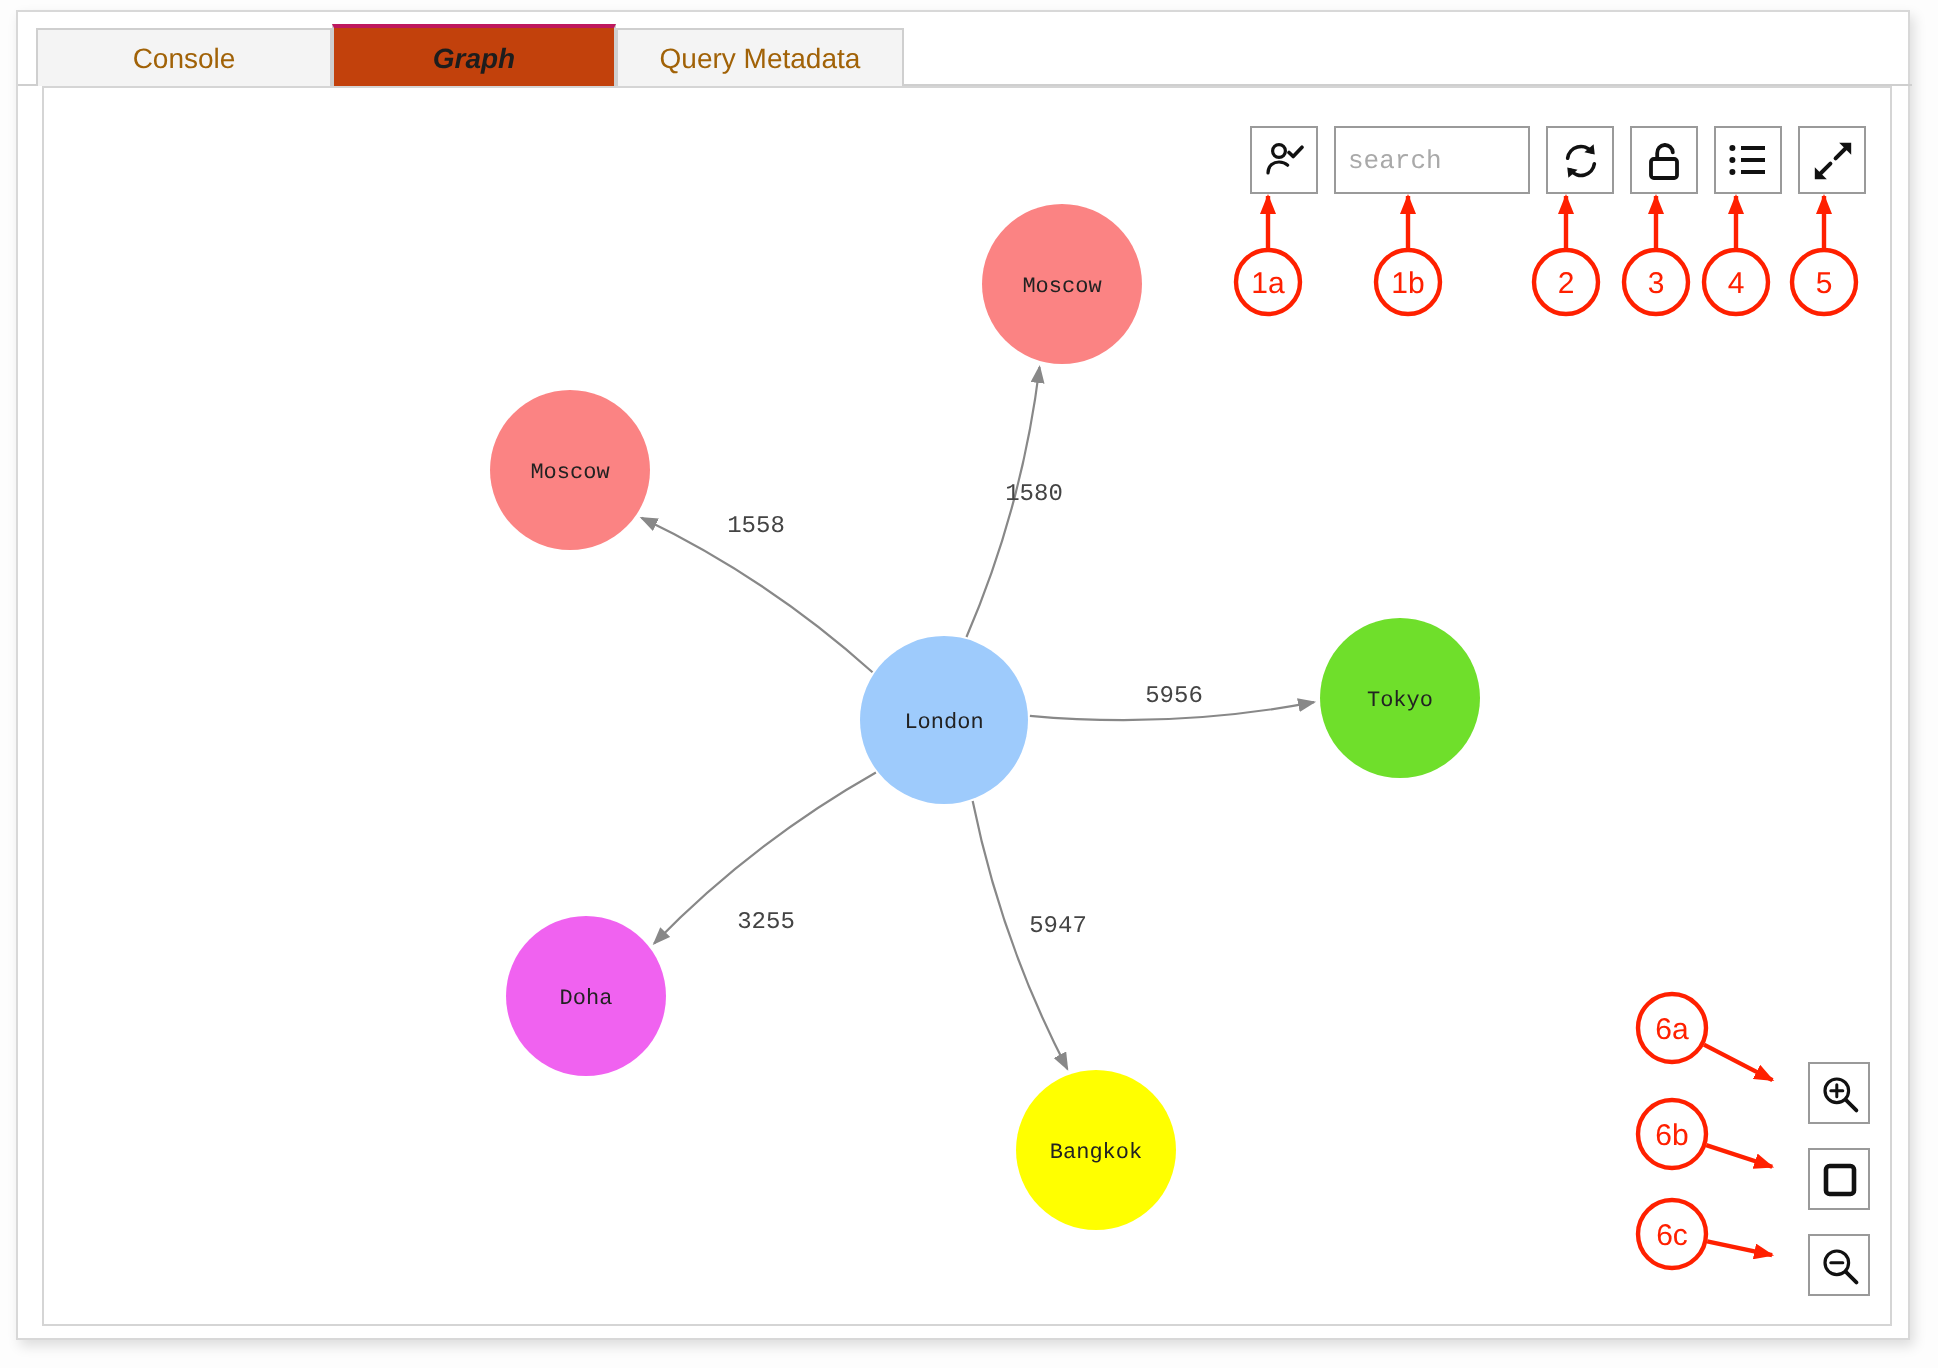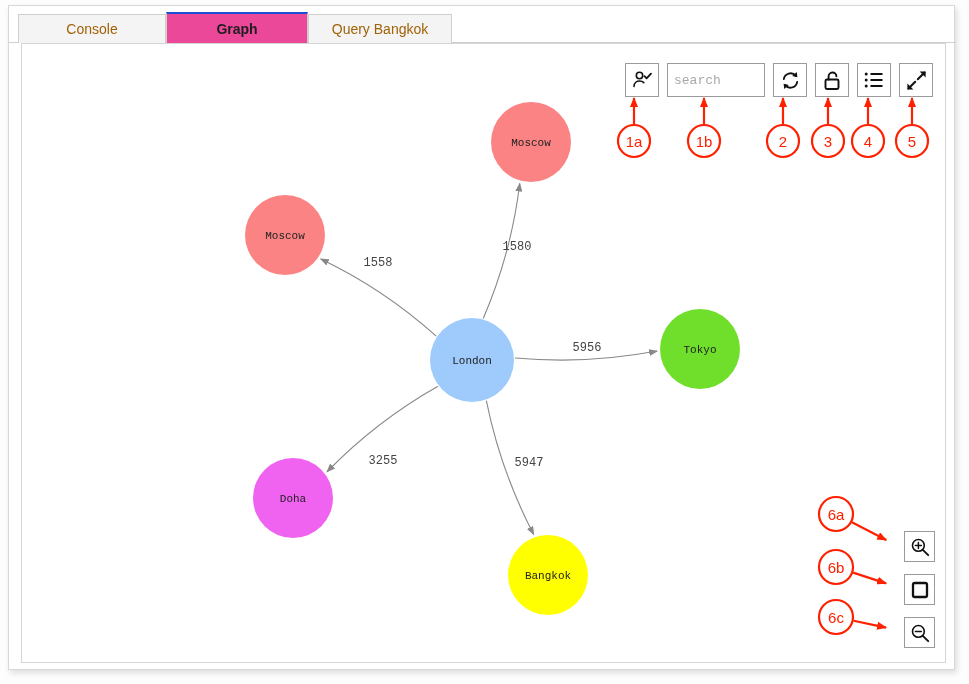--- a/index.html
+++ b/index.html
@@ -48,27 +48,28 @@
     justify-content: center;
     font-size: 14px;
     color: #a16207;
     background: #f4f4f4;
     border: 1px solid #cfcfcf;
     border-bottom: none;
     cursor: pointer;
     user-select: none;
   }
   .tab.active {
-    background: #ec4899;
+    background: #c2410c;
     color: #1d1d1d;
     font-weight: bold;
-    border-top: 2px solid #1d4ed8;
+    border-top: 2px solid #be185d;
     top: 6px;
     height: 31px;
     z-index: 3;
+    font-style: italic;
   }
   .tab-console { left: 9px; width: 148px; }
   .tab-graph   { left: 157px; width: 142px; }
   .tab-meta    { left: 299px; width: 144px; }
 
   .tabline {
     position: absolute;
     left: 0;
     top: 36px;
     width: 947px;
@@ -175,21 +176,21 @@
 <body>
 
 <div id="root">
 
   <div class="window">
 
     <div class="tabbar">
       <div class="tabline"></div>
       <div class="tab tab-console">Console</div>
       <div class="tab tab-graph active">Graph</div>
-      <div class="tab tab-meta">Query Bangkok</div>
+      <div class="tab tab-meta">Query Metadata</div>
     </div>
 
     <div class="graph-panel">
       <svg id="graph-svg" width="925" height="620">
         <defs>
           <marker id="arrowhead" markerWidth="9" markerHeight="7" refX="8" refY="3.5" orient="auto" markerUnits="userSpaceOnUse">
             <polygon points="0 0, 9 3.5, 0 7" fill="#888888"></polygon>
           </marker>
         </defs>
         <g id="edges-layer">

